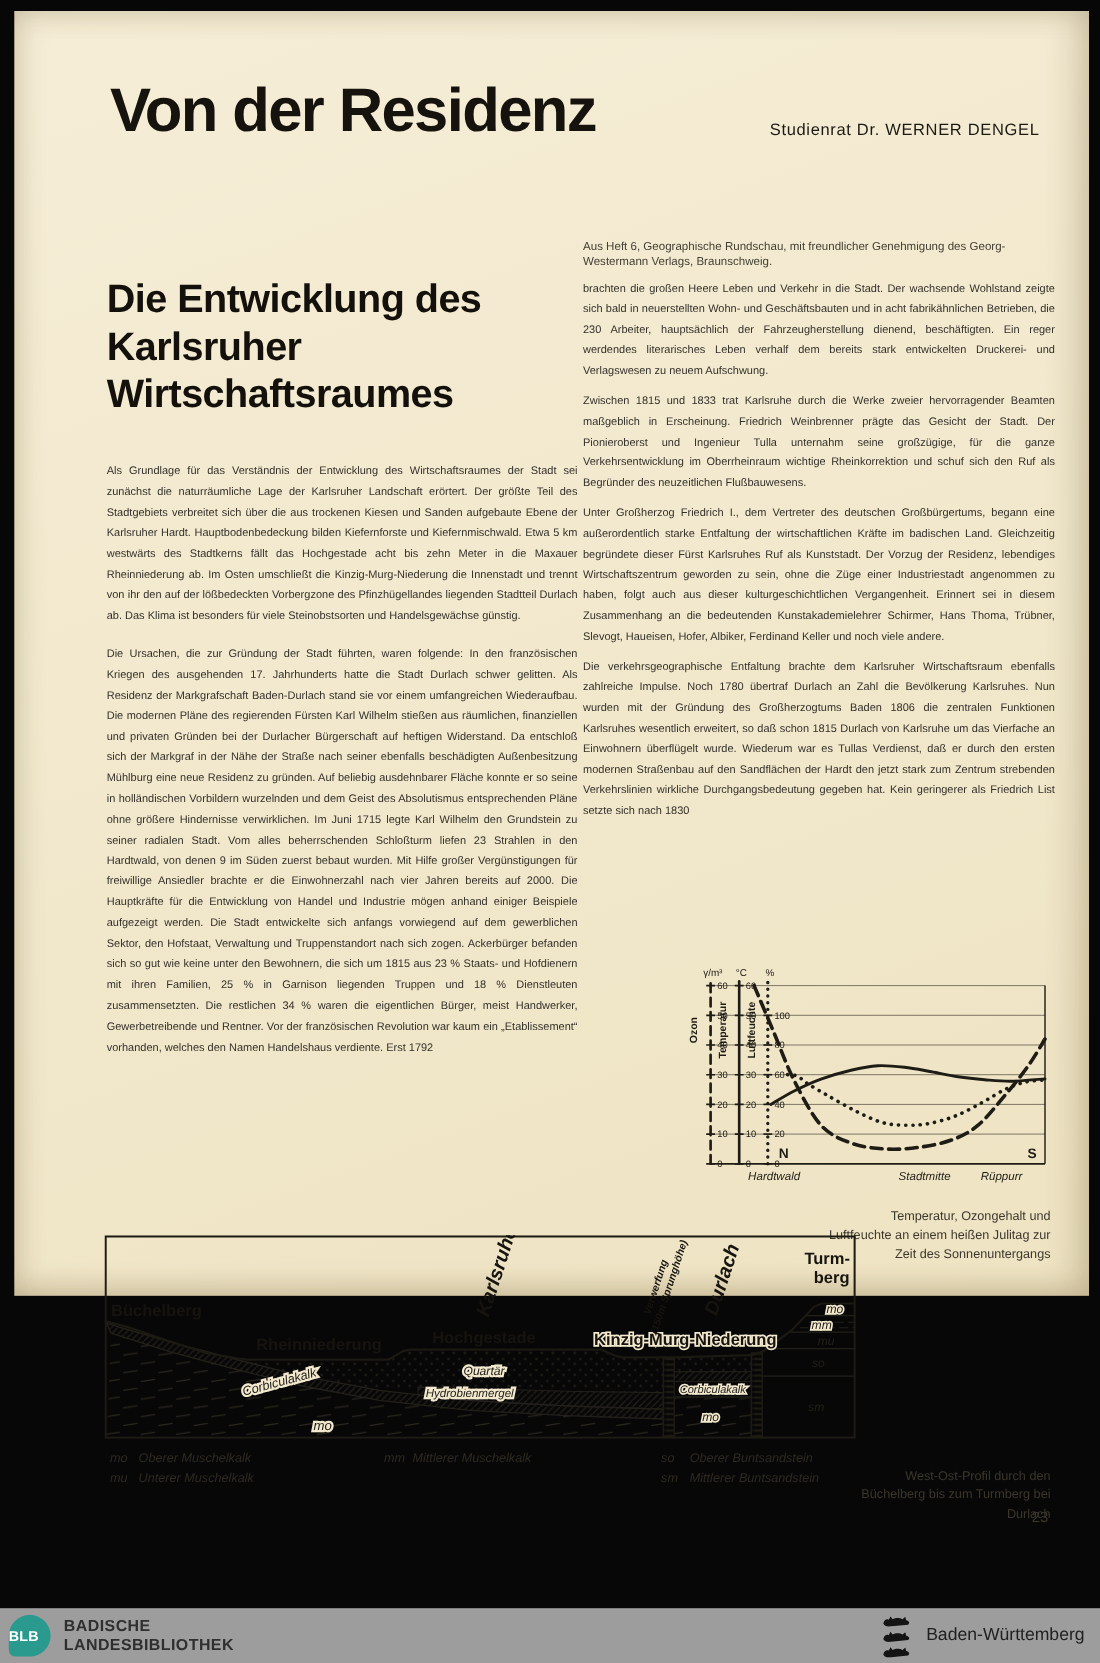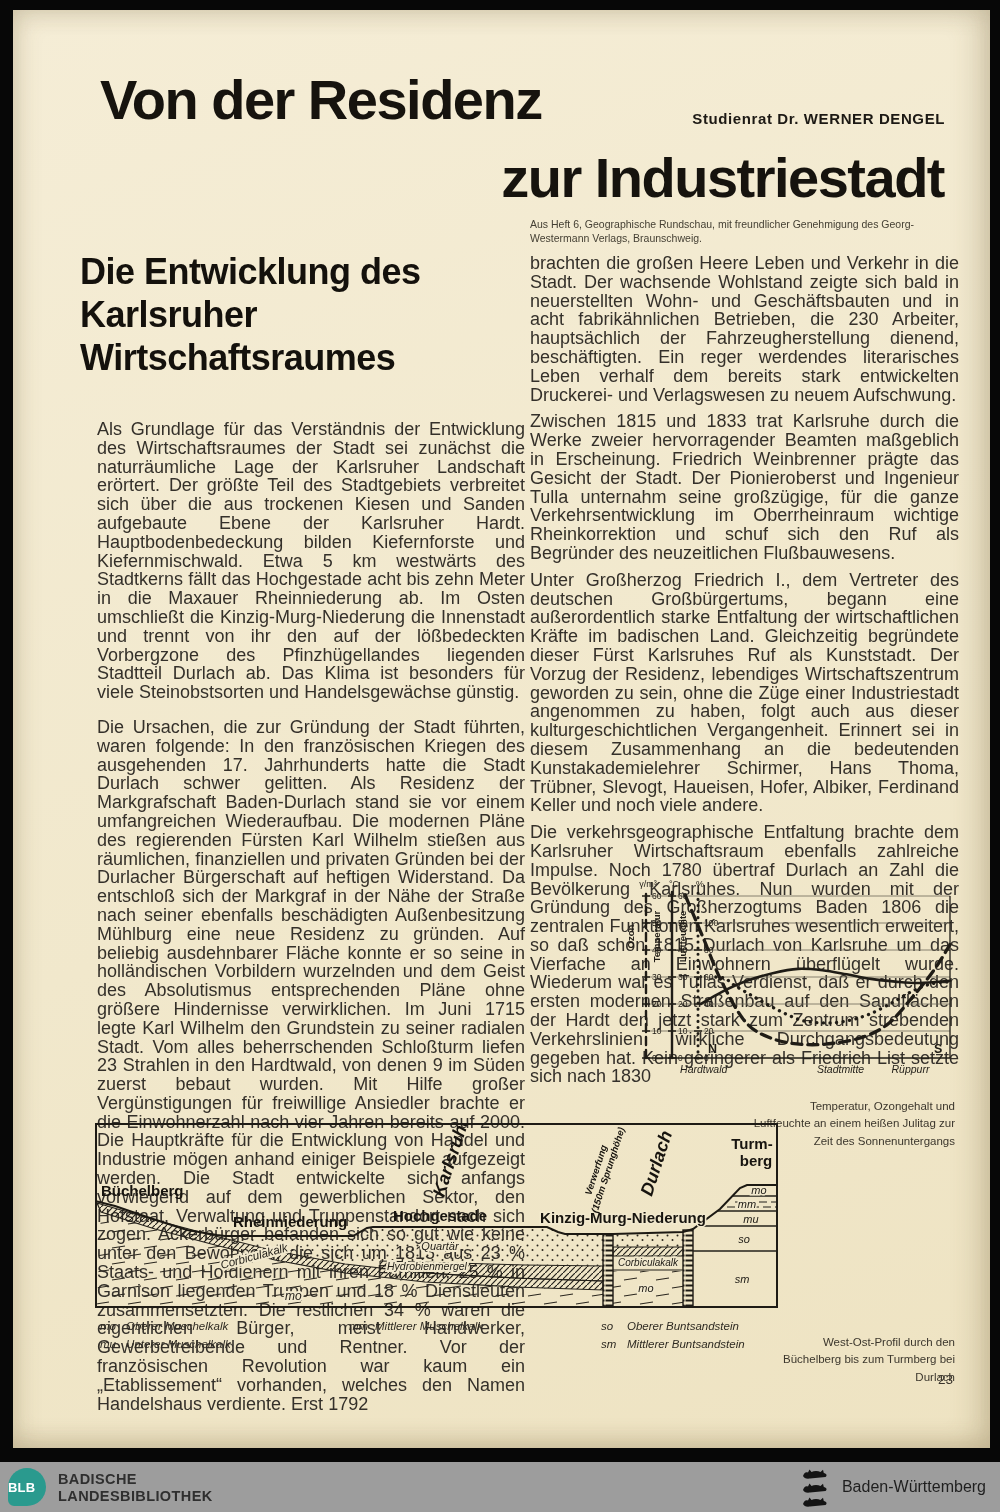--- a/index.html
+++ b/index.html
@@ -2,34 +2,34 @@
 <html><head>
 <meta charset="utf-8">
 <style>
   html,body{margin:0;padding:0;}
   body{
     width:1000px;height:1512px;position:relative;overflow:hidden;
     background:#070707;
     font-family:"Liberation Sans", sans-serif;
   }
   #paper{
-    position:absolute;left:13px;top:10px;width:977px;height:1438px;
+    position:absolute;left:13px;top:10px;width:977px;height:1168px;
     background:linear-gradient(160deg,#f5edd6 0%,#f1e8cc 55%,#eee3c2 100%);
     box-shadow:inset -16px 0 26px rgba(95,75,35,.16), inset 0 -12px 20px rgba(95,75,35,.12), inset 10px 6px 22px rgba(95,75,35,.10);
     color:#35312a;
   }
   .abs{position:absolute;}
   .title{
     font-weight:bold;color:#16130e;font-size:56px;letter-spacing:-1.5px;
     white-space:nowrap;line-height:1;
   }
-  .byline{font-weight:bold;color:#1c1914;font-size:15px;letter-spacing:.6px;white-space:nowrap;margin-left:12px;}
+  .byline{font-weight:normal;color:#1c1914;font-size:15px;letter-spacing:.6px;white-space:nowrap;margin-left:12px;}
   .source-note{font-size:10.5px;line-height:1.38;color:#454034;width:424px;}
   .col-heading{font-weight:bold;color:#14110c;font-size:36px;line-height:1.2;letter-spacing:-.5px;}
-  .body-col{font-size:18px;line-height:18.8px;text-align:justify;color:#34302a;}
+  .body-col{font-size:10px;line-height:18.8px;text-align:justify;color:#34302a;}
   .body-col p{margin:16px 0 0 0;}
   .body-col.gapped p{margin:0 0 8px 0;}
   .caption{font-size:11.5px;line-height:1.5;color:#3c372d;text-align:right;}
   .page-number{font-size:13.5px;color:#3a352c;margin-left:47px;}
   .legend-col{font-style:italic;font-size:11.5px;line-height:1.55;color:#2e2a22;white-space:nowrap;}
   .legend-col .lg-abbr{display:inline-block;width:26px;font-style:italic;}
   
   #footer-bar{
     position:absolute;left:0;bottom:0;width:1000px;height:50px;background:#9d9d9d;
     display:flex;align-items:center;
@@ -47,24 +47,23 @@
   #bw-text{font-size:16px;color:#1f1f1f;}
   svg text{font-family:"Liberation Sans", sans-serif;}
 </style>
 </head>
 <body>
 
 <div id="paper">
 
   <div class="abs title" style="left:87px;top:62px;">Von der Residenz</div>
   <div class="abs byline" style="right:45px;top:100px;">Studienrat Dr. WERNER DENGEL</div>
-  <div class="abs title" style="right:46px;top:140px;">zur Industriestadt</div>
   <div class="abs source-note" style="left:517px;top:207px;">Aus Heft 6, Geographische Rundschau, mit freundlicher Genehmigung des Georg-Westermann Verlags, Braunschweig.</div>
 
-  <div class="abs col-heading" style="left:67px;top:240px;width:420px;">Die Entwicklung des Karlsruher Wirtschaftsraumes</div>
+  <div class="abs col-heading" style="left:84px;top:240px;width:420px;">Die Entwicklung des Karlsruher Wirtschaftsraumes</div>
 
   <div class="abs body-col" style="left:84px;top:394px;width:428px;">
       <p>Als Grundlage für das Verständnis der Entwicklung des Wirtschaftsraumes der Stadt sei zunächst die naturräumliche Lage der Karlsruher Landschaft erörtert. Der größte Teil des Stadtgebiets verbreitet sich über die aus trockenen Kiesen und Sanden aufgebaute Ebene der Karlsruher Hardt. Hauptbodenbedeckung bilden Kiefernforste und Kiefernmischwald. Etwa 5 km westwärts des Stadtkerns fällt das Hochgestade acht bis zehn Meter in die Maxauer Rheinniederung ab. Im Osten umschließt die Kinzig-Murg-Niederung die Innenstadt und trennt von ihr den auf der lößbedeckten Vorbergzone des Pfinzhügellandes liegenden Stadtteil Durlach ab. Das Klima ist besonders für viele Steinobstsorten und Handelsgewächse günstig.</p>
       <p>Die Ursachen, die zur Gründung der Stadt führten, waren folgende: In den französischen Kriegen des ausgehenden 17. Jahrhunderts hatte die Stadt Durlach schwer gelitten. Als Residenz der Markgrafschaft Baden-Durlach stand sie vor einem umfangreichen Wiederaufbau. Die modernen Pläne des regierenden Fürsten Karl Wilhelm stießen aus räumlichen, finanziellen und privaten Gründen bei der Durlacher Bürgerschaft auf heftigen Widerstand. Da entschloß sich der Markgraf in der Nähe der Straße nach seiner ebenfalls beschädigten Außenbesitzung Mühlburg eine neue Residenz zu gründen. Auf beliebig ausdehnbarer Fläche konnte er so seine in holländischen Vorbildern wurzelnden und dem Geist des Absolutismus entsprechenden Pläne ohne größere Hindernisse verwirklichen. Im Juni 1715 legte Karl Wilhelm den Grundstein zu seiner radialen Stadt. Vom alles beherrschenden Schloßturm liefen 23 Strahlen in den Hardtwald, von denen 9 im Süden zuerst bebaut wurden. Mit Hilfe großer Vergünstigungen für freiwillige Ansiedler brachte er die Einwohnerzahl nach vier Jahren bereits auf 2000. Die Hauptkräfte für die Entwicklung von Handel und Industrie mögen anhand einiger Beispiele aufgezeigt werden. Die Stadt entwickelte sich anfangs vorwiegend auf dem gewerblichen Sektor, den Hofstaat, Verwaltung und Truppenstandort nach sich zogen. Ackerbürger befanden sich so gut wie keine unter den Bewohnern, die sich um 1815 aus 23 % Staats- und Hofdienern mit ihren Familien, 25 % in Garnison liegenden Truppen und 18 % Dienstleuten zusammensetzten. Die restlichen 34 % waren die eigentlichen Bürger, meist Handwerker, Gewerbetreibende und Rentner. Vor der französischen Revolution war kaum ein „Etablissement“ vorhanden, welches den Namen Handelshaus verdiente. Erst 1792</p>
     </div>
 
   <div class="abs body-col gapped" style="left:517px;top:244px;width:429px;">
       <p>brachten die großen Heere Leben und Verkehr in die Stadt. Der wachsende Wohlstand zeigte sich bald in neuerstellten Wohn- und Geschäftsbauten und in acht fabrikähnlichen Betrieben, die 230 Arbeiter, hauptsächlich der Fahrzeugherstellung dienend, beschäftigten. Ein reger werdendes literarisches Leben verhalf dem bereits stark entwickelten Druckerei- und Verlagswesen zu neuem Aufschwung.</p>
       <p>Zwischen 1815 und 1833 trat Karlsruhe durch die Werke zweier hervorragender Beamten maßgeblich in Erscheinung. Friedrich Weinbrenner prägte das Gesicht der Stadt. Der Pionieroberst und Ingenieur Tulla unternahm seine großzügige, für die ganze Verkehrsentwicklung im Oberrheinraum wichtige Rheinkorrektion und schuf sich den Ruf als Begründer des neuzeitlichen Flußbauwesens.</p>
       <p>Unter Großherzog Friedrich I., dem Vertreter des deutschen Großbürgertums, begann eine außerordentlich starke Entfaltung der wirtschaftlichen Kräfte im badischen Land. Gleichzeitig begründete dieser Fürst Karlsruhes Ruf als Kunststadt. Der Vorzug der Residenz, lebendiges Wirtschaftszentrum geworden zu sein, ohne die Züge einer Industriestadt angenommen zu haben, folgt auch aus dieser kulturgeschichtlichen Vergangenheit. Erinnert sei in diesem Zusammenhang an die bedeutenden Kunstakademielehrer Schirmer, Hans Thoma, Trübner, Slevogt, Haueisen, Hofer, Albiker, Ferdinand Keller und noch viele andere.</p>

